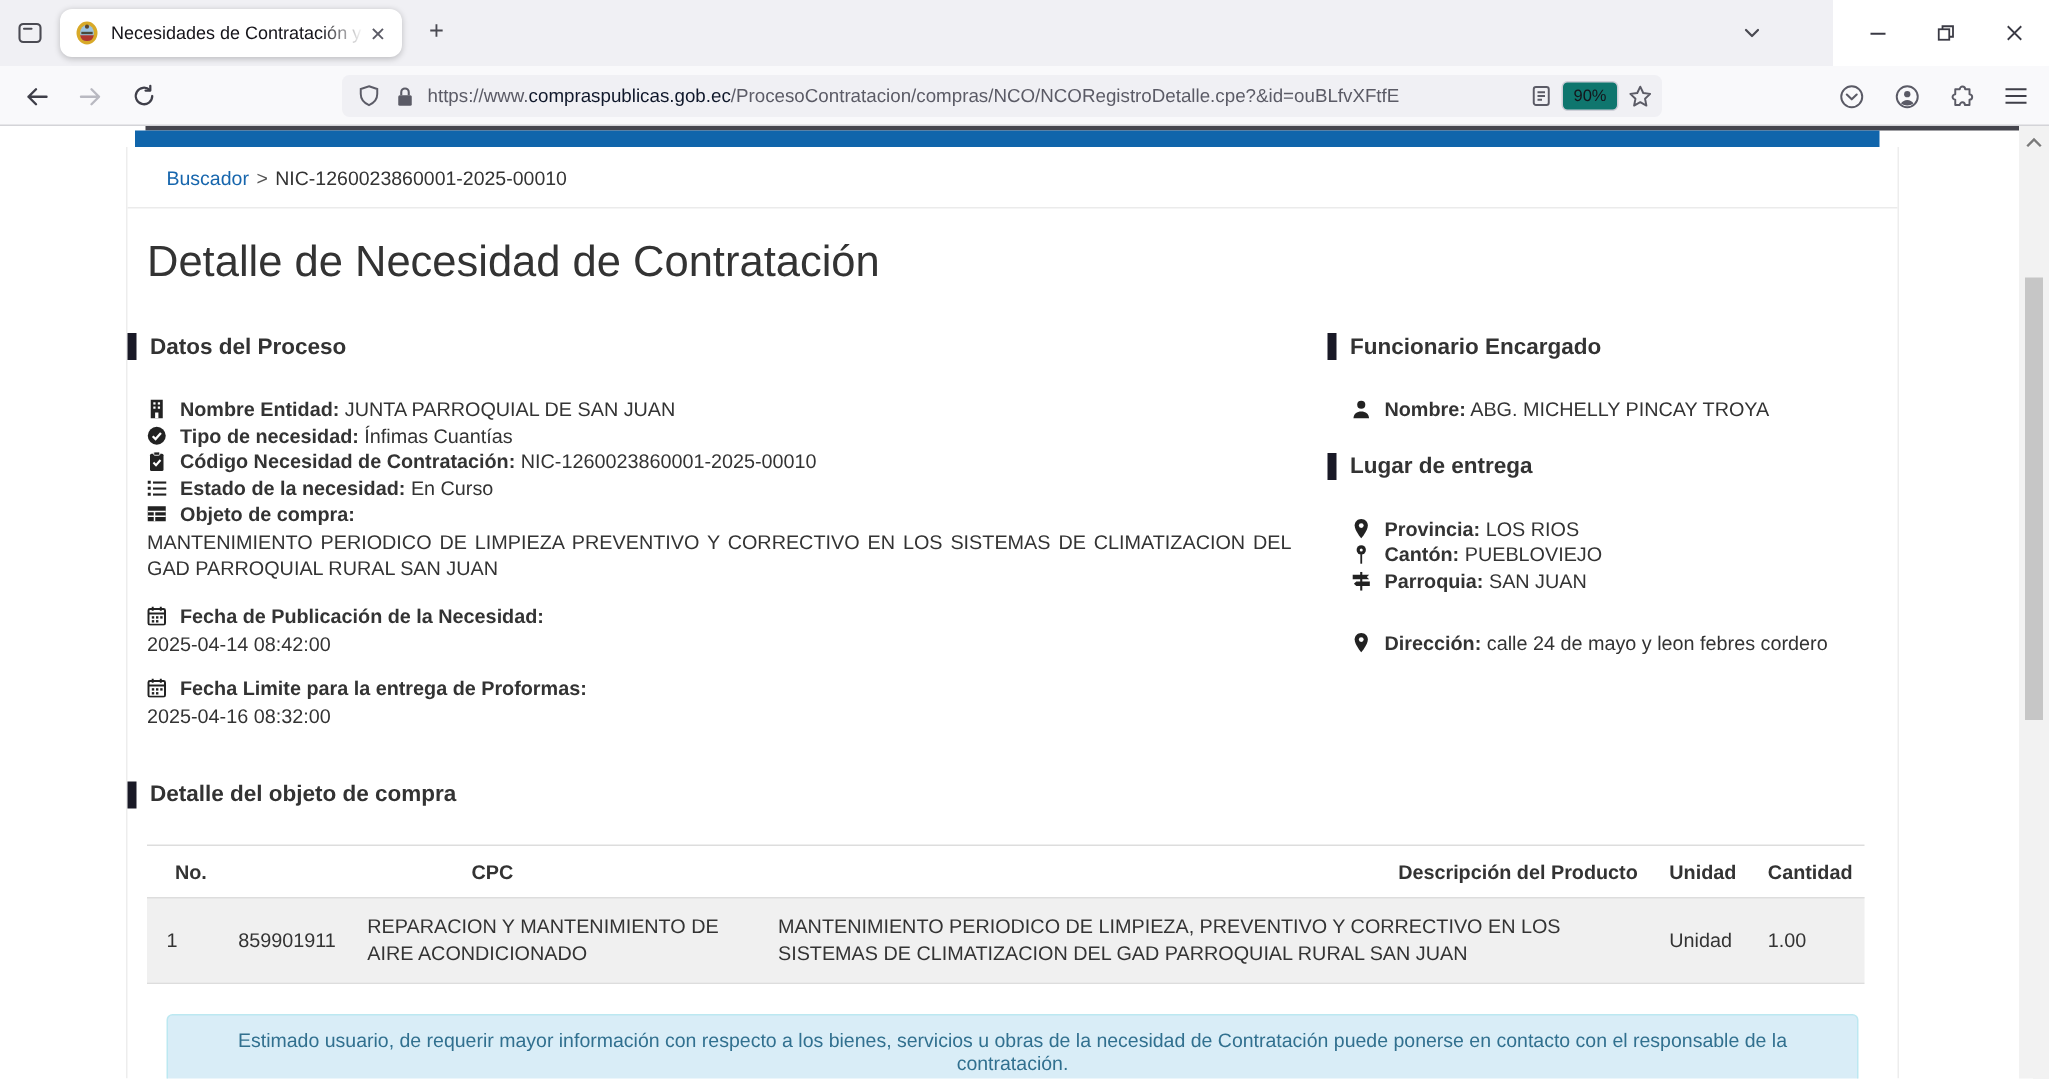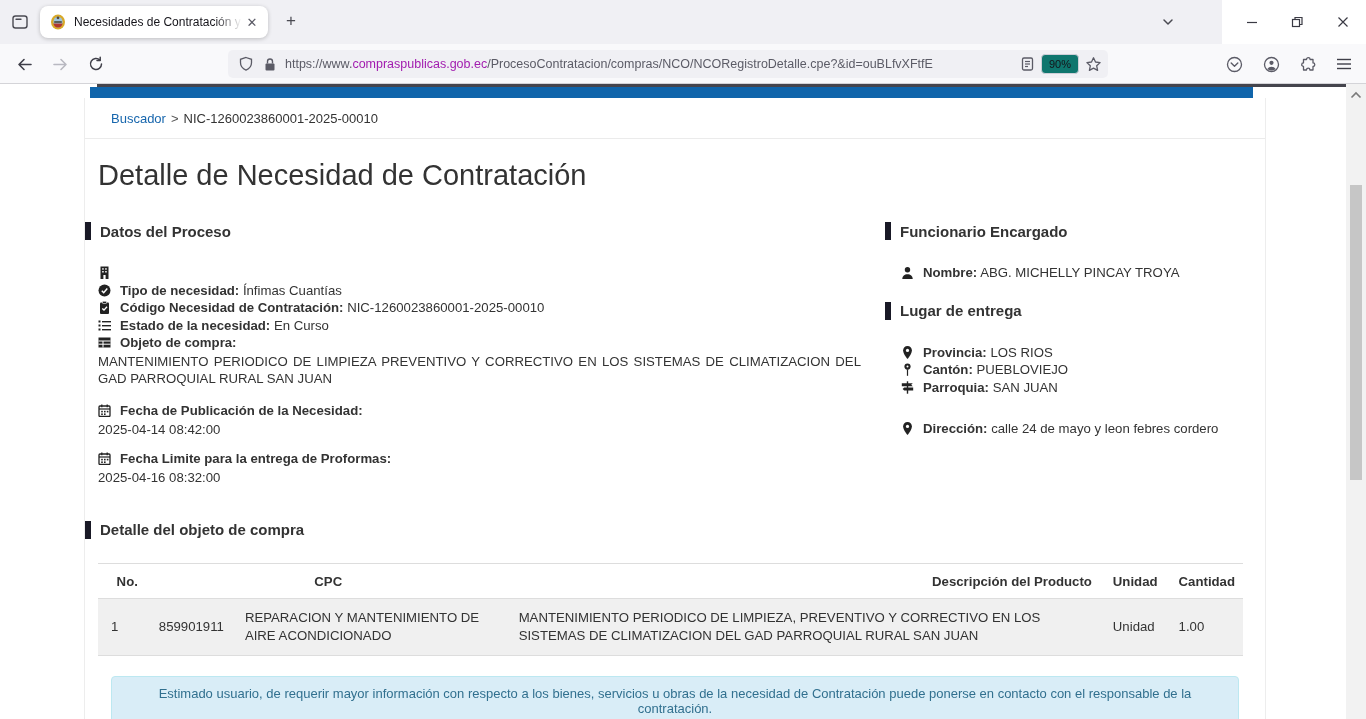--- a/index.html
+++ b/index.html
@@ -15,21 +15,21 @@
   #newtab-btn { position:absolute; left:280px; top:11px; width:22px; height:22px; color:#4a4a52; font-size:17px; line-height:20px; text-align:center; font-weight:400; }
   #tablist-chevron { position:absolute; left:1156px; top:10px; width:24px; height:24px; display:flex; align-items:center; justify-content:center; }
   .winctl { position:absolute; top:8px; width:30px; height:28px; display:flex; align-items:center; justify-content:center; }
   #win-min { left:1237px; } #win-restore { left:1282px; } #win-close { left:1328px; }
 
   #toolbar { position:absolute; top:44px; left:0; width:1366px; height:40px; background:#f9f9fb; border-bottom:1px solid #d4d4d8; }
   .navbtn { position:absolute; top:48px; width:32px; height:32px; display:flex; align-items:center; justify-content:center; border-radius:4px; }
   #back-btn { left:8px; } #fwd-btn { left:44px; } #reload-btn { left:80px; }
   #urlbar { position:absolute; left:228px; top:50px; width:880px; height:28px; background:#f0f0f4; border-radius:5px; display:flex; align-items:center; padding:0 6px 0 10px; }
   #url-text { flex:1; font-size:12.5px; color:#5b5b66; white-space:nowrap; overflow:hidden; margin-left:8px; position:relative; }
-  #url-text b { color:#a21caf; font-weight:400; }
+  #url-text b { color:#0f172a; font-weight:400; }
   #url-text::after { content:""; position:absolute; right:0; top:0; bottom:0; width:26px; background:linear-gradient(to right,rgba(240,240,244,0),#f0f0f4); }
   #zoom-pill { background:#0f766e; border:1px solid #cfcfd8; border-radius:4px; font-size:11px; color:#15141a; padding:3px 7px; margin:0 6px; }
   .tool-icn { position:absolute; top:48px; width:32px; height:32px; display:flex; align-items:center; justify-content:center; }
   #pocket-btn { left:1218px; } #account-btn { left:1255px; } #ext-btn { left:1292px; } #menu-btn { left:1328px; }
 
   
   #viewport { position:absolute; top:84px; left:0; width:1346px; height:635px; background:#fff; overflow:hidden; }
   #nav-remnant { position:absolute; top:0; left:97px; width:1249px; height:3px; background:#45454d; }
   #blue-bar { position:absolute; top:3px; left:90px; width:1163px; height:11px; }
   #container { position:absolute; top:14px; left:84px; width:1182px; height:621px; background:#fff; border-left:1px solid #ededed; border-right:1px solid #ededed; }
@@ -217,20 +217,21 @@
             <span class="icn">
               <svg width="13" height="13" viewBox="0 0 13 13">
                   <rect x="2.5" y="0.5" width="8" height="12.5" fill="#222"></rect>
                   <rect x="4.2" y="2.2" width="1.5" height="1.5" fill="#fff"></rect>
                   <rect x="7.2" y="2.2" width="1.5" height="1.5" fill="#fff"></rect>
                   <rect x="4.2" y="5" width="1.5" height="1.5" fill="#fff"></rect>
                   <rect x="7.2" y="5" width="1.5" height="1.5" fill="#fff"></rect>
                   <rect x="5.4" y="9" width="2.2" height="4" fill="#fff"></rect>
                 </svg>
             </span>
+            <span><span class="lbl">Nombre Entidad:</span> <span>JUNTA PARROQUIAL DE SAN JUAN</span></span>
           </div>
           <div class="item">
             <span class="icn">
               <svg width="13" height="13" viewBox="0 0 13 13">
                   <circle cx="6.5" cy="6.5" r="6" fill="#222"></circle>
                   <path d="M3.8 6.8l1.9 1.9 3.6-4.1" fill="none" stroke="#fff" stroke-width="1.5"></path>
                 </svg>
             </span>
             <span><span class="lbl">Tipo de necesidad:</span> <span>Ínfimas Cuantías</span></span>
           </div>

